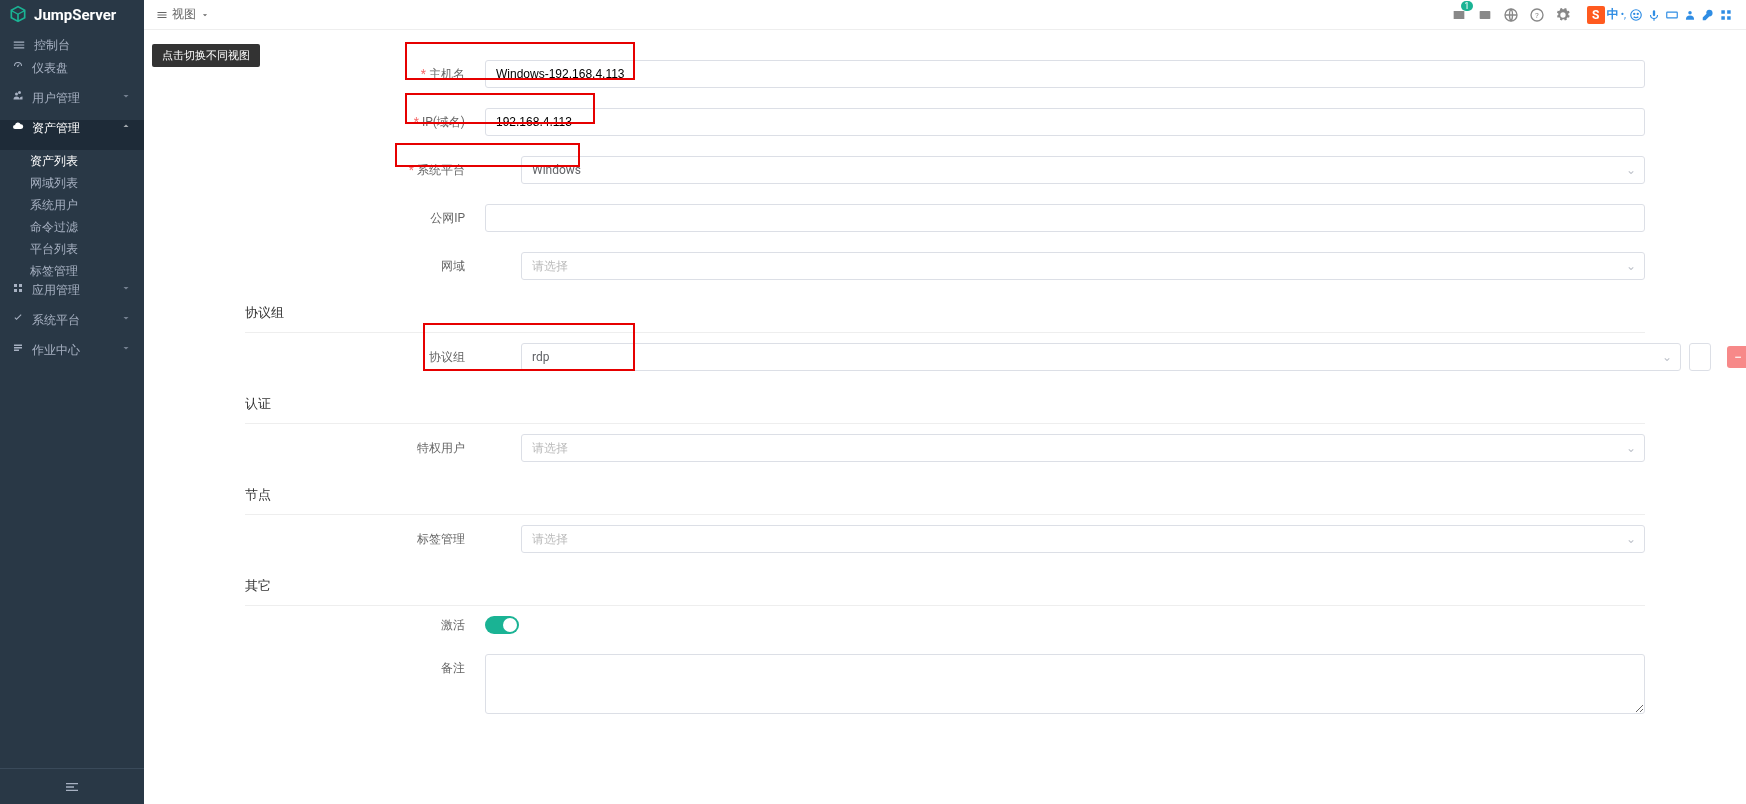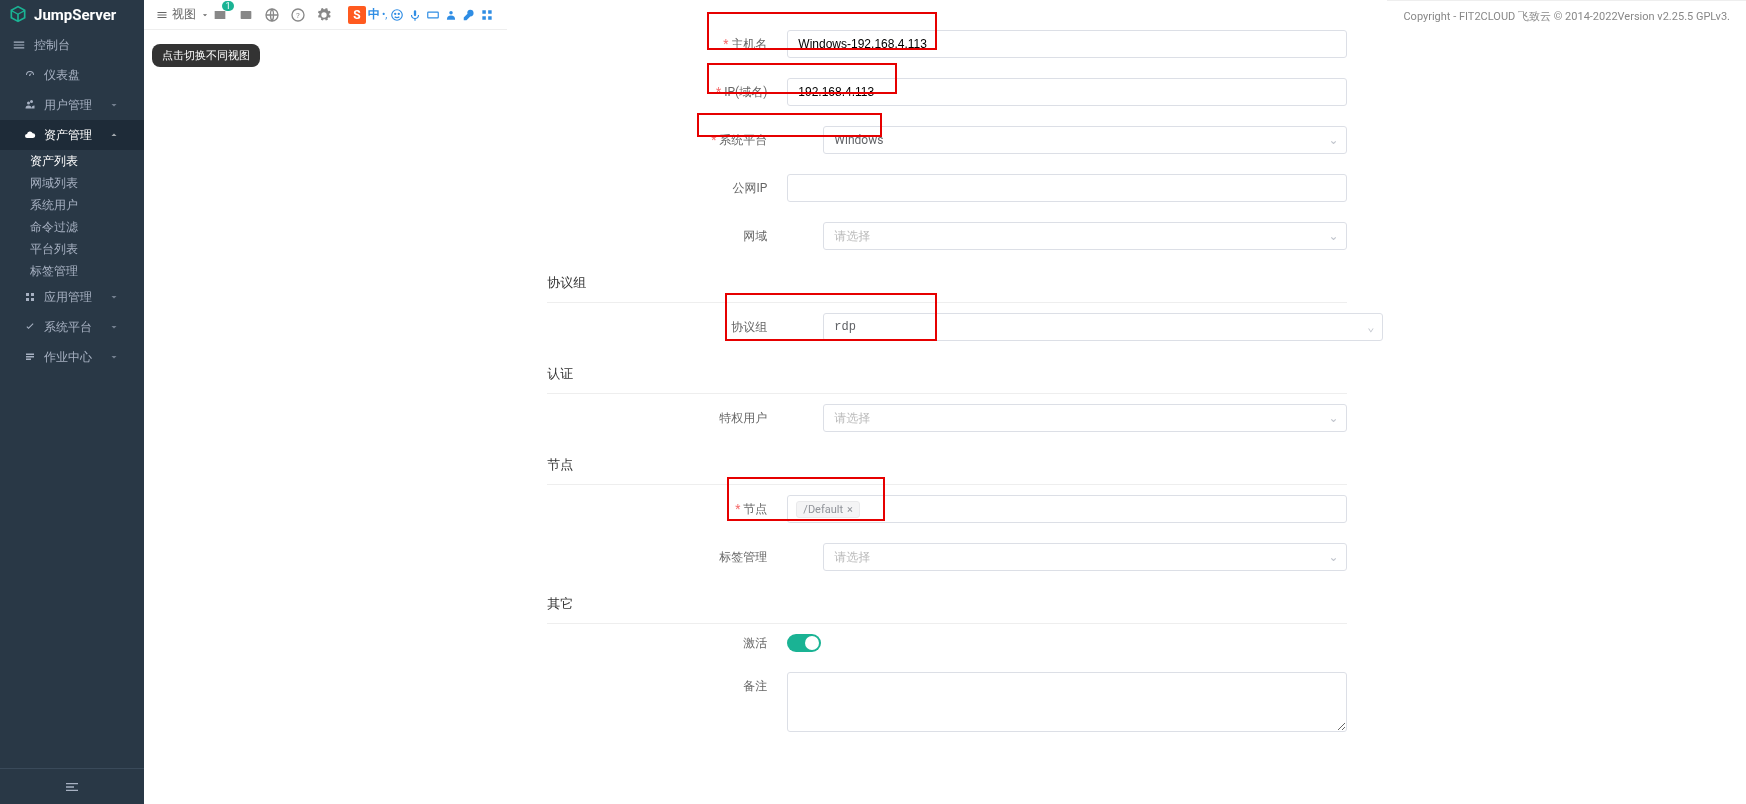--- a/index.html
+++ b/index.html
@@ -7,35 +7,35 @@
 .app { display: flex; height: 100vh; }
 
 
 .sidebar { width: 144px; background: #293846; color: #a7b1c2; display: flex; flex-direction: column; flex-shrink: 0; }
 .logo-area { height: 30px; display: flex; align-items: center; padding: 0 8px; gap: 6px; }
 .logo-icon { width: 20px; height: 20px; color: #1ab394; }
 .logo-text { color: #fff; font-size: 15px; font-weight: 700; }
 .console-header { height: 30px; display: flex; align-items: center; padding: 0 12px; gap: 8px; }
 .console-header svg { width: 14px; height: 14px; }
 .sidebar-nav { flex: 1; overflow-y: auto; }
-.nav-item { height: 30px; display: flex; align-items: center; padding: 0 24px; gap: 8px; cursor: pointer; position: relative; font-size: 12px; }
+.nav-item { height: 30px; display: flex; padding: 0 12px; gap: 8px; cursor: pointer; position: relative; font-size: 12px; }
 .nav-item.active { background: #1e2b38; color: #fff; }
 .nav-item.collapsed-parent { color: #a7b1c2; }
 .nav-item .chevron { margin-left: auto; opacity: 0.6; }
 .nav-child { height: 22px; display: flex; align-items: center; padding: 0 12px 0 30px; cursor: pointer; font-size: 12px; font-family: Liberation Serif, serif; }
 .nav-child.active { color: #fff; }
 .nav-item svg, .nav-child svg { width: 12px; height: 12px; flex-shrink: 0; }
 .sidebar-footer { height: 36px; display: flex; align-items: center; justify-content: center; border-top: 1px solid #3a4a5a; }
 .sidebar-footer svg { width: 16px; height: 16px; color: #a7b1c2; }
 
 
-.main-area { flex: 1; display: flex; flex-direction: row; overflow: hidden; }
+.main-area { flex: 1; display: flex; flex-direction: column; overflow: hidden; }
 .top-bar { height: 30px; display: flex; align-items: center; padding: 0 12px; border-bottom: 1px solid #eee; }
 .view-switch { display: flex; align-items: center; gap: 4px; cursor: pointer; color: #666; }
-.tooltip-bubble { position: absolute; top: 44px; left: 152px; background: #333; color: #fff; padding: 4px 10px; font-size: 11px; border-radius: 8px; z-index: 10; }
+.tooltip-bubble { position: absolute; top: 44px; left: 152px; background: #333; color: #fff; padding: 4px 10px; font-size: 11px; border-radius: 2px; z-index: 10; }
 .top-icons { margin-left: auto; display: flex; align-items: center; gap: 6px; }
 .top-icons .icon-btn { position: relative; width: 20px; height: 20px; display: flex; align-items: center; justify-content: center; color: #888; cursor: pointer; }
 .badge { position: absolute; top: -4px; right: -4px; background: #1ab394; color: #fff; font-size: 9px; padding: 0 3px; border-radius: 6px; min-width: 12px; text-align: center; }
 .ime-cluster { display: flex; align-items: center; gap: 2px; margin-left: 8px; }
 .ime-s { width: 18px; height: 18px; background: #ff5a1f; color: #fff; font-weight: bold; display: flex; align-items: center; justify-content: center; border-radius: 2px; font-size: 12px; }
 .ime-cn { color: #2f8de4; font-size: 12px; font-weight: bold; }
 .ime-dot { color: #2f8de4; font-size: 10px; }
 .ime-icon { width: 16px; height: 16px; color: #2f8de4; display: flex; align-items: center; justify-content: center; }
 
 
@@ -50,21 +50,21 @@
 .req-star { color: #f56c6c; margin-right: 3px; }
 .form-field { flex: 1; display: flex; align-items: flex-end; gap: 8px; }
 .form-field input[type=text], .form-field textarea, .form-field .select-like {
   width: 100%; height: 28px; border: 1px solid #dcdfe6; border-radius: 3px; padding: 0 10px; font-size: 12px; outline: none; background: #fff;
 }
 .form-field textarea { height: 60px; resize: vertical; padding: 6px 10px; }
 .select-like { display: flex; align-items: center; color: #606266; cursor: pointer; position: relative; margin-left: 36px; }
 .select-like.placeholder { color: #bbb; }
 .select-like .chev { position: absolute; right: 8px; color: #c0c4cc; }
 .proto-row { display: flex; align-items: center; gap: 8px; width: 100%; }
-.proto-sel { width: 70px; flex: none; font-family: Liberation Mono, monospace; }
+.proto-sel { width: 70px; flex: none; }
 .proto-port { flex: 1; }
 .proto-btns { margin-left: 8px; display: flex; gap: 6px; }
 .sq-btn { width: 22px; height: 22px; border-radius: 3px; color: #fff; display: flex; align-items: center; justify-content: center; cursor: pointer; font-size: 14px; }
 .sq-minus { background: #f78989; }
 .sq-plus { background: #1ab394; }
 .tag-chip { display: inline-flex; align-items: center; gap: 4px; background: #f4f4f5; border: 1px solid #e9e9eb; border-radius: 3px; padding: 1px 6px; font-size: 11px; color: #909399; }
 .tag-chip .x { cursor: pointer; color: #909399; }
 .node-box { width: 100%; min-height: 28px; border: 1px solid #dcdfe6; border-radius: 3px; padding: 2px 8px; display: flex; align-items: center; }
 
 
@@ -340,32 +340,20 @@
           <div class="form-field">
             <div class="select-like placeholder">
               <span>请选择</span>
               <span class="chev">⌄</span>
             </div>
           </div>
         </div>
 
         <div class="section-title">节点</div>
 
-        <div class="form-row rel">
-          <div class="form-label"><span class="req-star">*</span><span>节点</span></div>
-          <div class="form-field">
-            <div class="node-box">
-              <span class="tag-chip">
-                <span>/Default</span>
-                <span class="x">×</span>
-              </span>
-            </div>
-          </div>
-          <div class="hi-box" style="left:180px; top:-8px; width:158px; height:44px;"></div>
-        </div>
 
 
         <div class="form-row">
           <div class="form-label"><span>标签管理</span></div>
           <div class="form-field">
             <div class="select-like placeholder">
               <span>请选择</span>
               <span class="chev">⌄</span>
             </div>
           </div>
@@ -383,19 +371,15 @@
         <div class="form-row" style="align-items:flex-start;">
           <div class="form-label" style="padding-top:6px;"><span>备注</span></div>
           <div class="form-field">
             <textarea style=""></textarea>
           </div>
         </div>
 
       </div>
     </div>
 
-    <div class="footer">
-      <span>Copyright - FIT2CLOUD 飞致云 © 2014-2022</span>
-      <span class="ver">Version v2.25.5 GPLv3.</span>
-    </div>
   </div>
 
 </div>
 
 </body></html>

